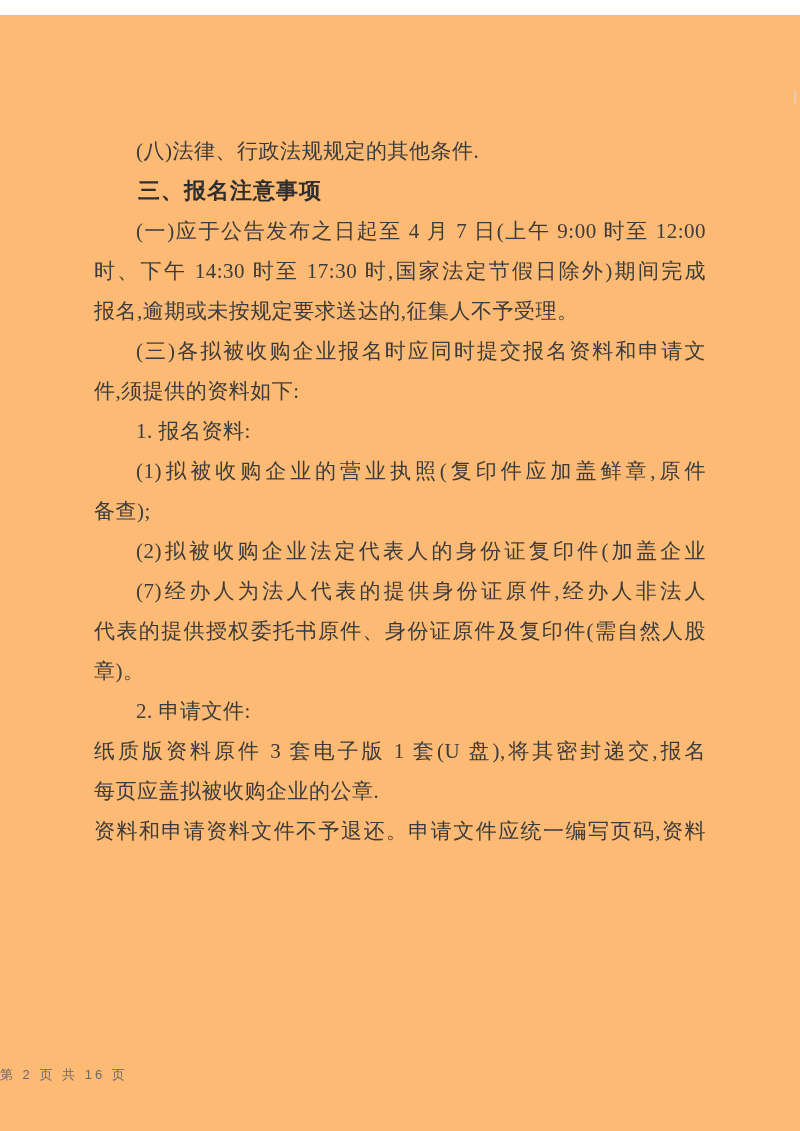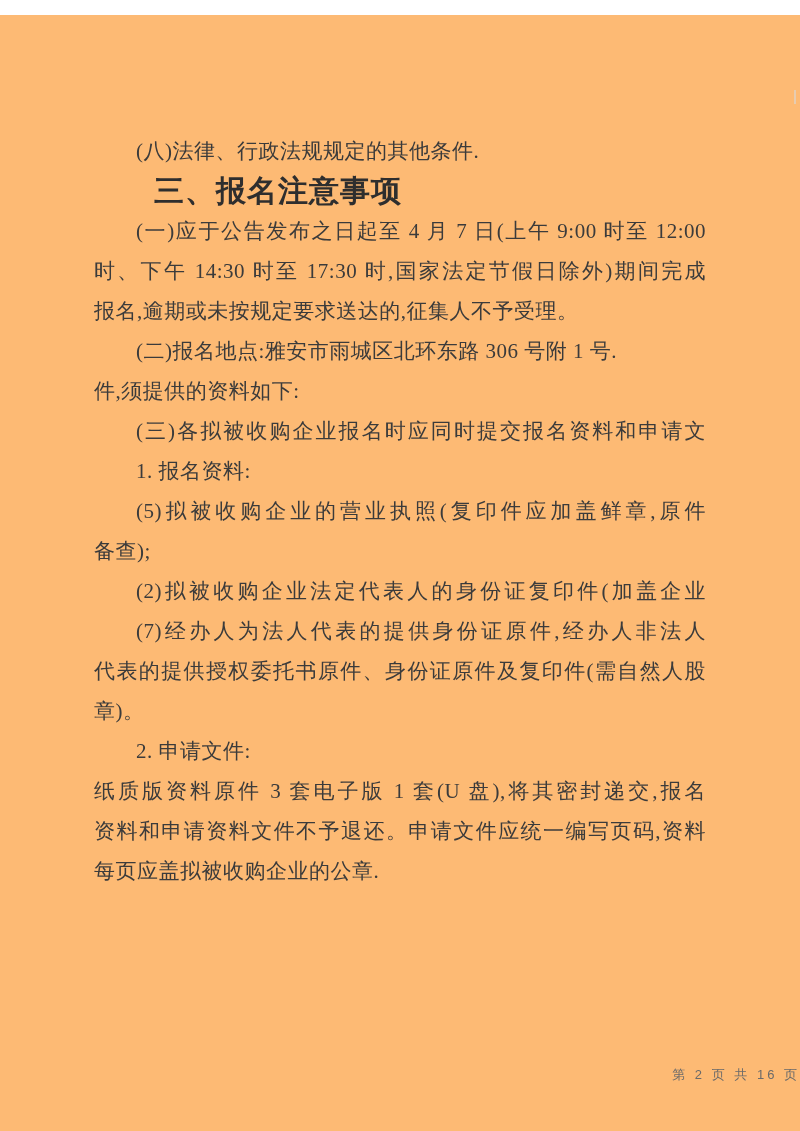--- a/index.html
+++ b/index.html
@@ -44,59 +44,58 @@
   .line.indent { text-indent: 2em; }
   .line.fill {
     white-space: normal;
     text-align: justify;
     text-align-last: justify;
     font-family: Liberation Serif, serif;
   }
   .line.heading {
     font-weight: bold;
     color: #2e2e2e;
-    font-size: 30px;
+    font-size: 22px;
     font-family: "Liberation Sans", "DejaVu Sans", sans-serif;
     letter-spacing: 1px;
   }
   .page-footer {
     position: absolute;
     top: 1050px;
     left: 0;
     width: 100%;
-    text-align: right;
+    text-align: left;
   }
   .page-footer span {
     font-size: 13px;
     color: #6a6a6a;
     letter-spacing: 3px;
     font-family: "Liberation Sans", "DejaVu Sans", sans-serif;
   }
 </style>
 </head>
 <body>
 
 <div class="page">
   <main class="doc-body">
       <div class="line indent">(八)法律、行政法规规定的其他条件.</div>
       <div class="line heading indent">三、报名注意事项</div>
       <div class="line indent fill">(一)应于公告发布之日起至 4 月 7 日(上午 9:00 时至 12:00</div>
       <div class="line fill">时、下午 14:30 时至 17:30 时,国家法定节假日除外)期间完成</div>
       <div class="line">报名,逾期或未按规定要求送达的,征集人不予受理。</div>
-      <div class="line indent">(二)报名地点:雅安市雨城区北环东路 306 号附 1 号.</div>
+      <div class="line indent fill">(三)各拟被收购企业报名时应同时提交报名资料和申请文</div>
       <div class="line">件,须提供的资料如下:</div>
-      <div class="line indent fill">(三)各拟被收购企业报名时应同时提交报名资料和申请文</div>
       <div class="line indent">1. 报名资料:</div>
-      <div class="line indent fill">(5)拟被收购企业的营业执照(复印件应加盖鲜章,原件</div>
+      <div class="line indent fill">(1)拟被收购企业的营业执照(复印件应加盖鲜章,原件</div>
       <div class="line">备查);</div>
       <div class="line indent fill">(2)拟被收购企业法定代表人的身份证复印件(加盖企业</div>
       <div class="line indent fill">(7)经办人为法人代表的提供身份证原件,经办人非法人</div>
       <div class="line fill">代表的提供授权委托书原件、身份证原件及复印件(需自然人股</div>
       <div class="line">章)。</div>
       <div class="line indent">2. 申请文件:</div>
       <div class="line fill">纸质版资料原件 3 套电子版 1 套(U 盘),将其密封递交,报名</div>
+      <div class="line">每页应盖拟被收购企业的公章.</div>
       <div class="line fill">资料和申请资料文件不予退还。申请文件应统一编写页码,资料</div>
-      <div class="line">每页应盖拟被收购企业的公章.</div>
     </main>
   <footer class="page-footer">
     <span>第 2 页 共 16 页</span>
   </footer>
 </div>
 
 </body></html>

